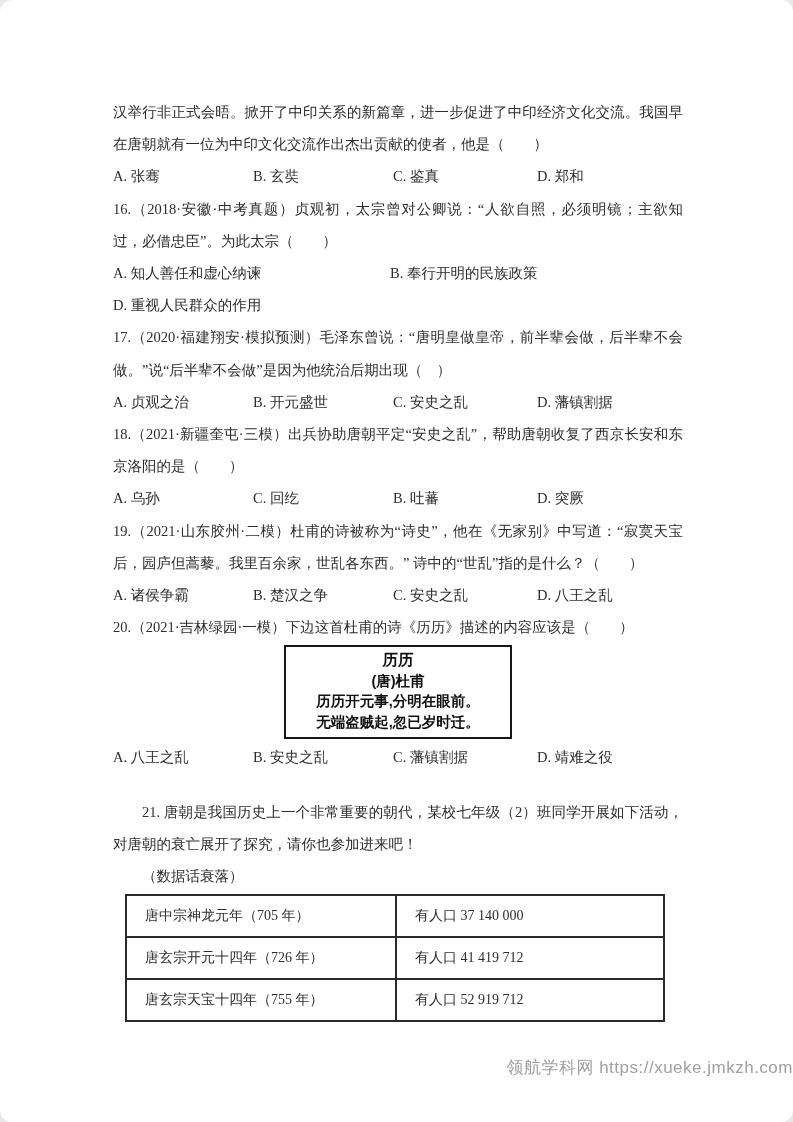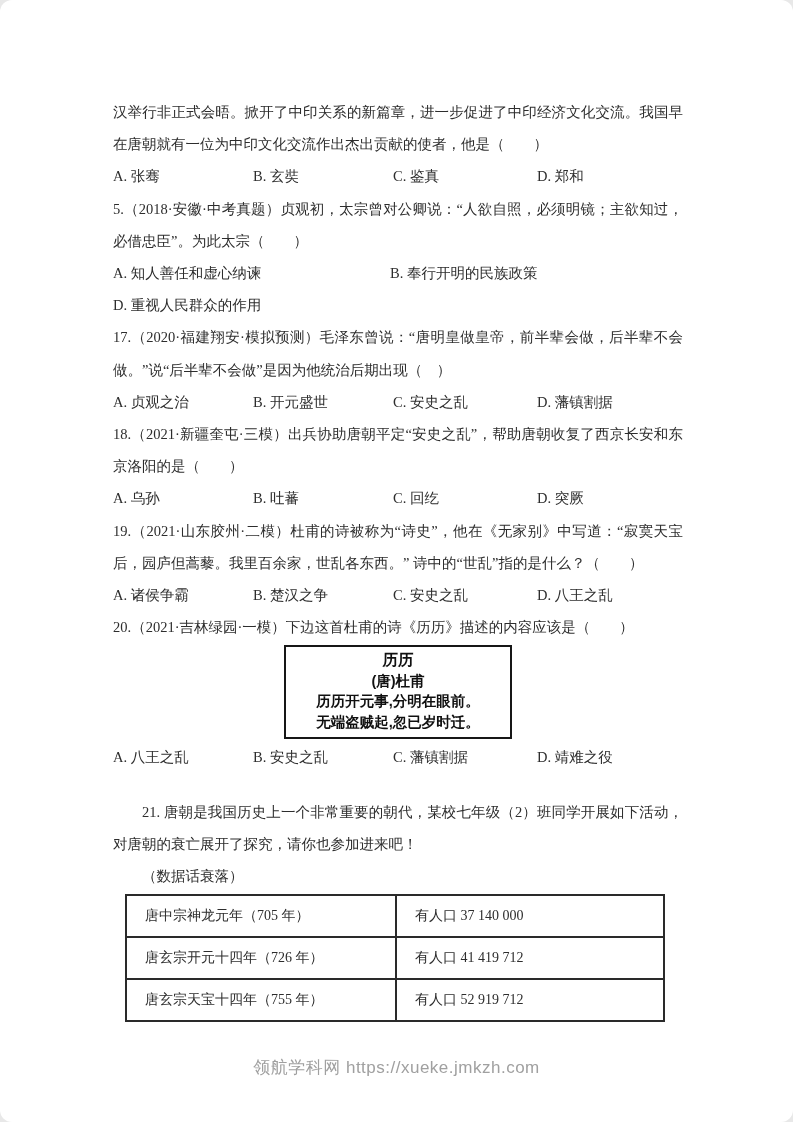--- a/index.html
+++ b/index.html
@@ -62,21 +62,21 @@
     line-height: 20px;
     vertical-align: middle;
   }
   .data-table td.col-year { width: 270px; }
 
   .footer-watermark {
     position: absolute;
     top: 1056px;
     left: 0;
     width: 100%;
-    text-align: center;
+    text-align: right;
     font-family: "Liberation Sans", "DejaVu Sans", sans-serif;
     font-size: 17px;
     color: #a0a0a0;
     letter-spacing: 0.5px;
   }
 </style>
 </head>
 <body>
 
 <div class="page">
@@ -86,21 +86,21 @@
       <p class="stem">汉举行非正式会晤。掀开了中印关系的新篇章，进一步促进了中印经济文化交流。我国早在唐朝就有一位为中印文化交流作出杰出贡献的使者，他是（　　）</p>
       <div class="options cols4">
         <span class="opt">A. 张骞</span>
         <span class="opt">B. 玄奘</span>
         <span class="opt">C. 鉴真</span>
         <span class="opt">D. 郑和</span>
       </div>
     </section>
 
     <section>
-      <p class="stem">5.（2018·安徽·中考真题）贞观初，太宗曾对公卿说：“人欲自照，必须明镜；主欲知过，必借忠臣”。为此太宗（　　）</p>
+      <p class="stem">16.（2018·安徽·中考真题）贞观初，太宗曾对公卿说：“人欲自照，必须明镜；主欲知过，必借忠臣”。为此太宗（　　）</p>
       <div class="options cols2">
         <span class="opt">A. 知人善任和虚心纳谏</span>
         <span class="opt">B. 奉行开明的民族政策</span>
         <span class="opt">D. 重视人民群众的作用</span>
       </div>
     </section>
 
     <section>
       <p class="stem">17.（2020·福建翔安·模拟预测）毛泽东曾说：“唐明皇做皇帝，前半辈会做，后半辈不会做。”说“后半辈不会做”是因为他统治后期出现（　）</p>
       <div class="options cols4">
@@ -108,22 +108,22 @@
         <span class="opt">B. 开元盛世</span>
         <span class="opt">C. 安史之乱</span>
         <span class="opt">D. 藩镇割据</span>
       </div>
     </section>
 
     <section>
       <p class="stem">18.（2021·新疆奎屯·三模）出兵协助唐朝平定“安史之乱”，帮助唐朝收复了西京长安和东京洛阳的是（　　）</p>
       <div class="options cols4">
         <span class="opt">A. 乌孙</span>
+        <span class="opt">C. 回纥</span>
         <span class="opt">B. 吐蕃</span>
-        <span class="opt">C. 回纥</span>
         <span class="opt">D. 突厥</span>
       </div>
     </section>
 
     <section>
       <p class="stem">19.（2021·山东胶州·二模）杜甫的诗被称为“诗史”，他在《无家别》中写道：“寂寞天宝后，园庐但蒿藜。我里百余家，世乱各东西。” 诗中的“世乱”指的是什么？（　　）</p>
       <div class="options cols4">
         <span class="opt">A. 诸侯争霸</span>
         <span class="opt">B. 楚汉之争</span>
         <span class="opt">C. 安史之乱</span>

